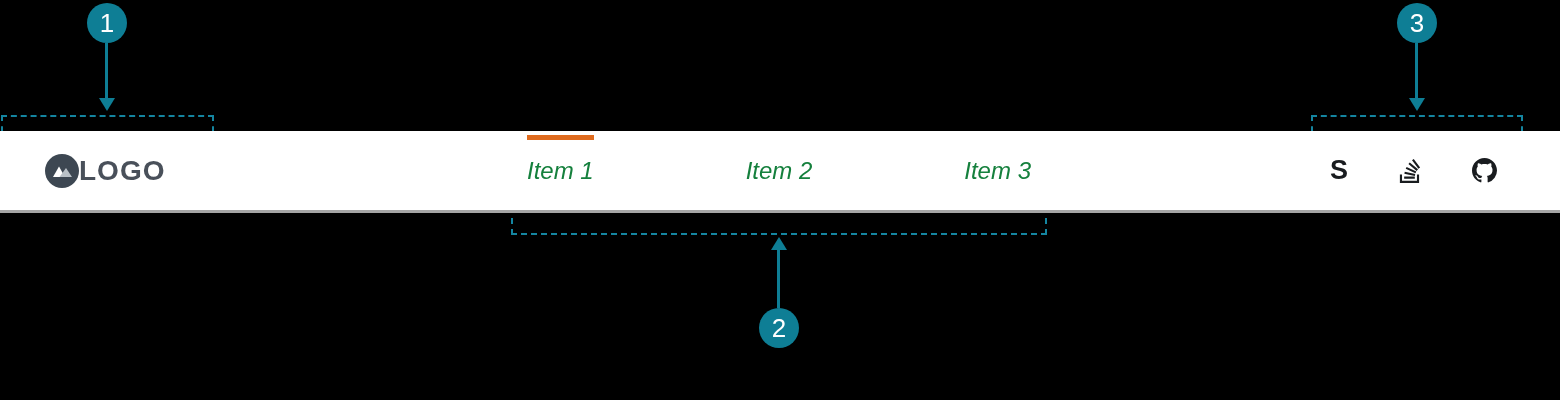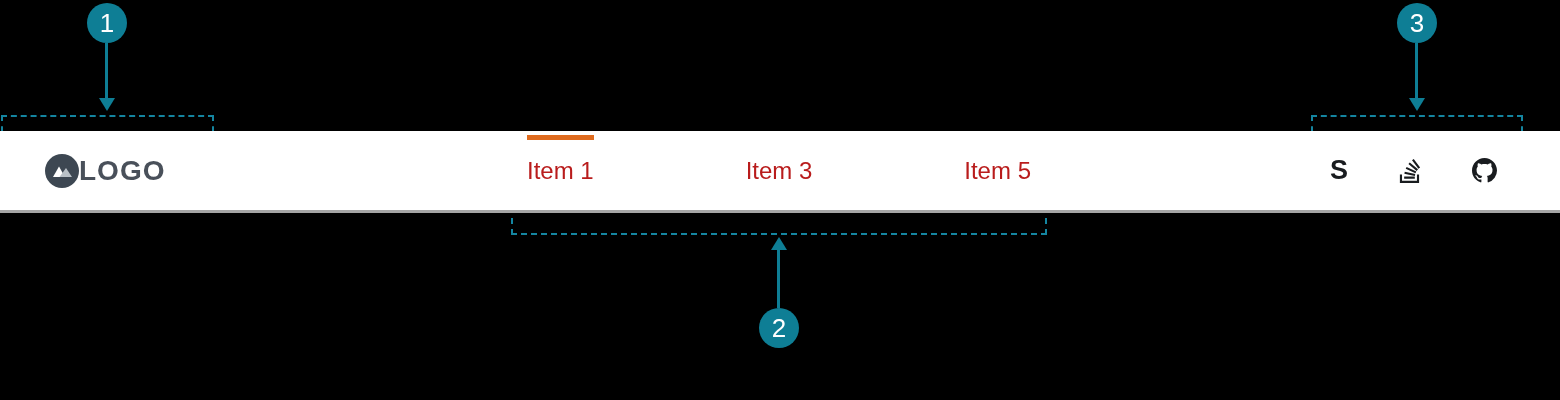--- a/index.html
+++ b/index.html
@@ -52,22 +52,23 @@
     display: flex;
     align-items: center;
     justify-content: space-between;
   }
   .menu a {
     position: relative;
     height: 100%;
     display: flex; align-items: center;
     text-decoration: none;
     font-size: 24px;
-    color: #b91c1c;
+    color: #15803d;
     white-space: nowrap;
+    font-style: italic;
   }
   .menu a.active::before {
     content: "";
     position: absolute;
     left: 0; right: 0; top: 4px;
     height: 5px;
     background: #e06c1f;
   }
   .social {
     position: absolute;
@@ -136,22 +137,22 @@
       <svg class="brand-icon" viewBox="0 0 34 34" aria-hidden="true">
         <circle cx="17" cy="17" r="17" fill="#3d4752"></circle>
         <path d="M8 23 L14 12.5 L20 23 Z" fill="#ffffff"></path>
         <path d="M14.5 23 L21 14 L27 23 Z" fill="#b9c0c6"></path>
       </svg>
       <span class="brand-text">LOGO</span>
     </div>
 
     <nav class="menu">
       <a href="#" class="active">Item 1</a>
+      <a href="#">Item 2</a>
       <a href="#">Item 3</a>
-      <a href="#">Item 5</a>
     </nav>
 
     <div class="social">
       <a href="#">
         <span class="s-glyph">S</span>
       </a>
       <a href="#">
         <svg width="24" height="24" viewBox="0 0 24 24" fill="#191c1f" aria-hidden="true">
           <path d="M15.725 0l-1.72 1.277 6.39 8.588 1.716-1.277L15.725 0zm-3.94 3.418l-1.369 1.644 8.225 6.85 1.369-1.644-8.225-6.85zm-3.15 4.465l-.905 1.94 9.702 4.517.904-1.94-9.701-4.517zm-1.85 4.86l-.44 2.093 10.473 2.201.44-2.092-10.473-2.203zM1.89 15.47V24h19.19v-8.53h-2.133v6.397H4.021v-6.396H1.89zm4.265 2.133v2.13h10.66v-2.13H6.154z"></path>
         </svg>

